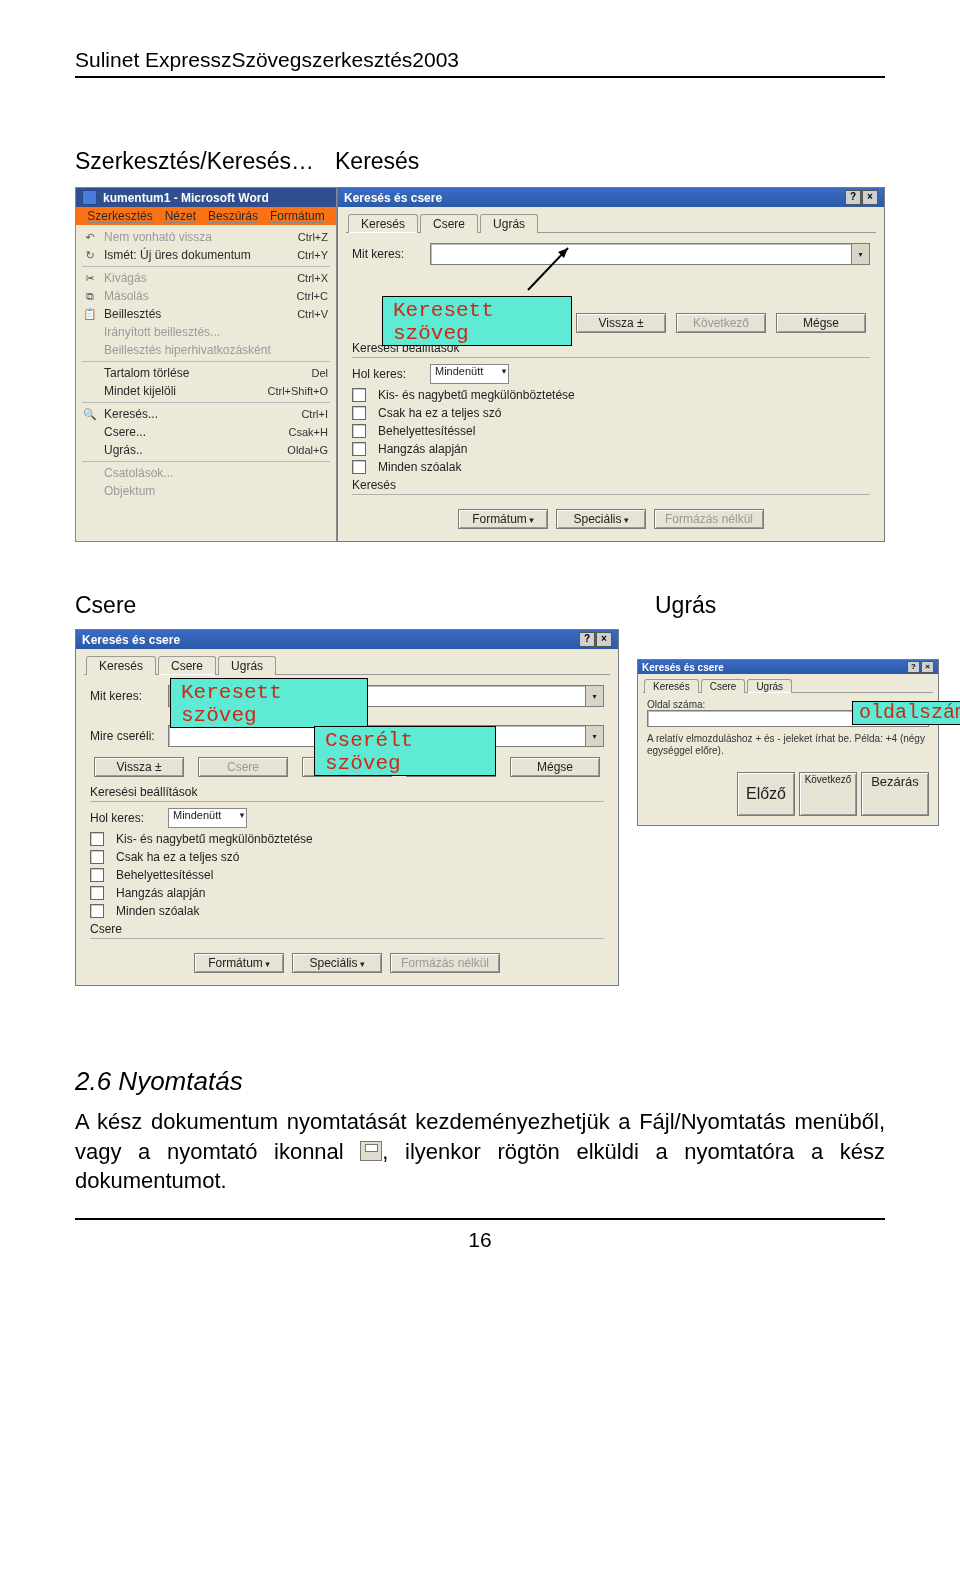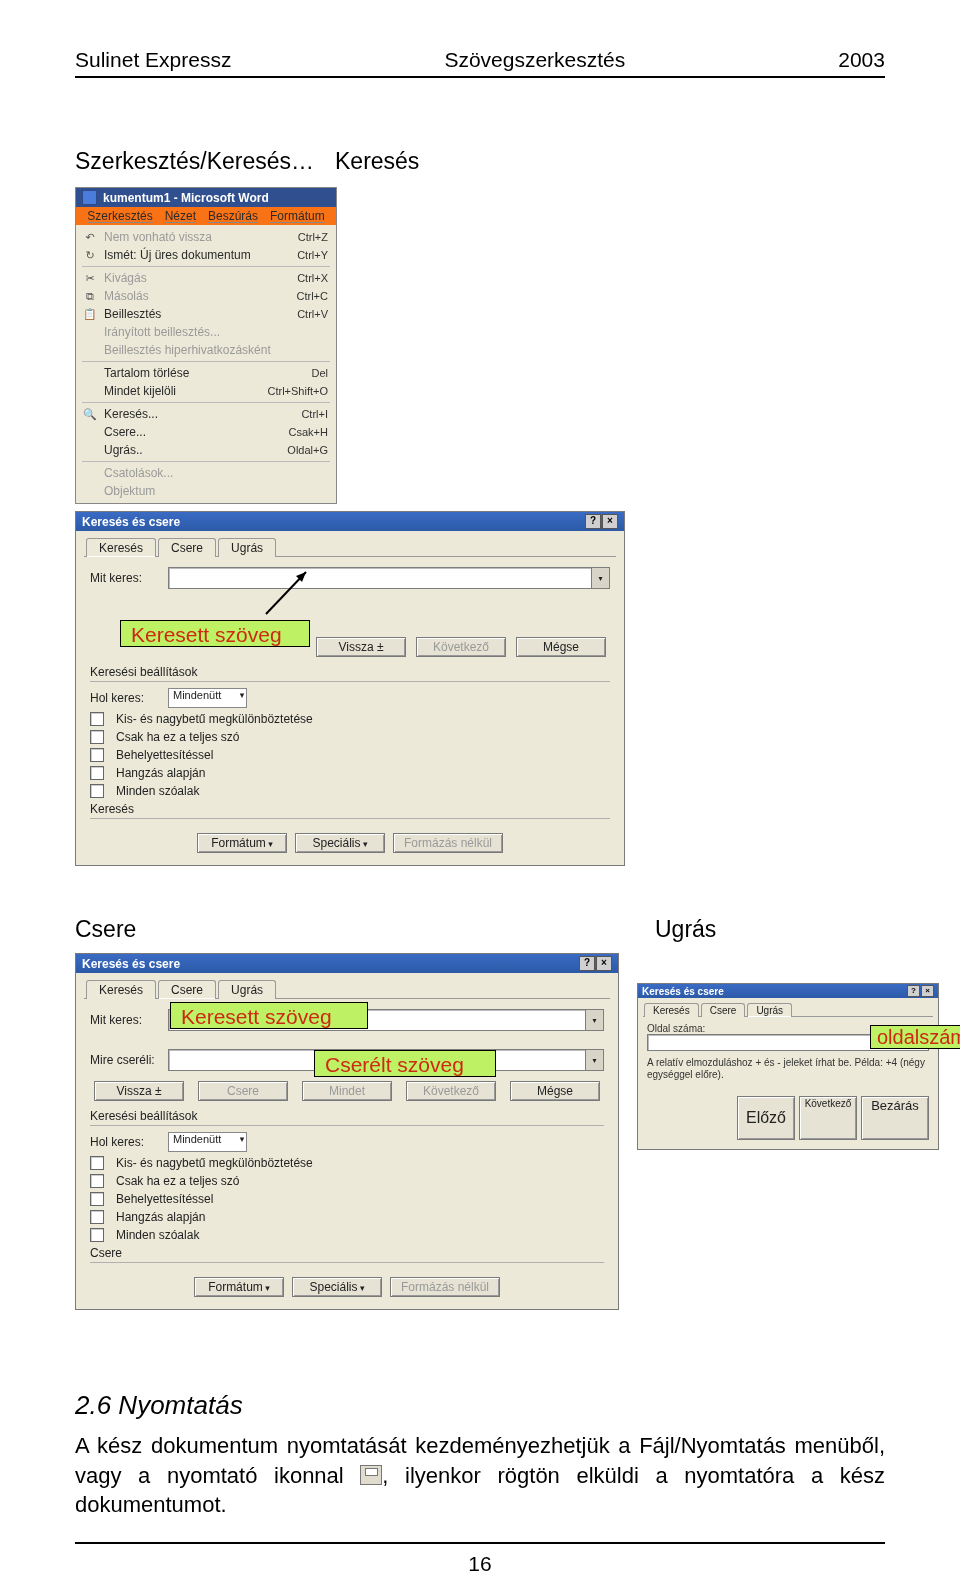--- a/index.html
+++ b/index.html
@@ -9,38 +9,37 @@
     color: #000;
     width: 960px;
   }
   .page {
     padding: 48px 75px 40px 75px;
     position: relative;
     box-sizing: border-box;
   }
   .header-row {
     display: flex;
-    justify-content: space-between;
     font-size: 21px;
     margin-bottom: 4px;
   }
   .header-rule {
     border: none;
     border-top: 2px solid #000;
     margin: 0 0 70px 0;
   }
   .subheads {
     display: flex;
     font-size: 23px;
     margin-bottom: 12px;
   }
   .subheads .left { width: 260px; }
   .subheads .right { }
   
-  .fig-row1 { display: flex; gap: 7px; margin-bottom: 50px; flex-direction: column; }
+  .fig-row1 { display: flex; gap: 0; margin-bottom: 50px; }
   .edit-menu {
     width: 260px;
     border: 1px solid #888;
     font-family: Tahoma, Arial, sans-serif;
     font-size: 12px;
     color: #2a2a2a;
     background: #ece9d8;
   }
   .title-strip {
     background: #2f4f8f;
@@ -140,24 +139,24 @@
   .mini-select{border:1px solid #888;background:#fff;padding:0 25px 0 4px;height:18px;font-size:11px;position:relative;display:inline-block;}
   .mini-select::after{content:"▾";position:absolute;right:2px;top:1px;font-size:9px;}
   .chkbox{width:12px;height:12px;border:1px solid #666;background:#fff;display:inline-block;margin-right:6px;box-shadow:inset 1px 1px 0 #ccc;}
   .arrow-line{
     position:absolute;
     width:60px;height:60px;
   }
   
   .red-box{
     position:absolute;
-    background:#bef264;
+    background:#5eead4;
     border:1.5px solid #000;
     color:#cc2a14;
-    font-family:Liberation Sans, sans-serif;
+    font-family:Liberation Mono, monospace;
     font-size:21px;
     padding:2px 10px 0 10px;
     z-index:5;
     line-height:1.1;
   }
   
   .row2-heads{display:flex;font-size:23px;margin:0 0 10px 0;}
   .row2-heads .l{width:580px;}
   .fig-row2{display:flex;gap:18px;align-items:flex-start;position:relative;margin-bottom:80px;}
   

